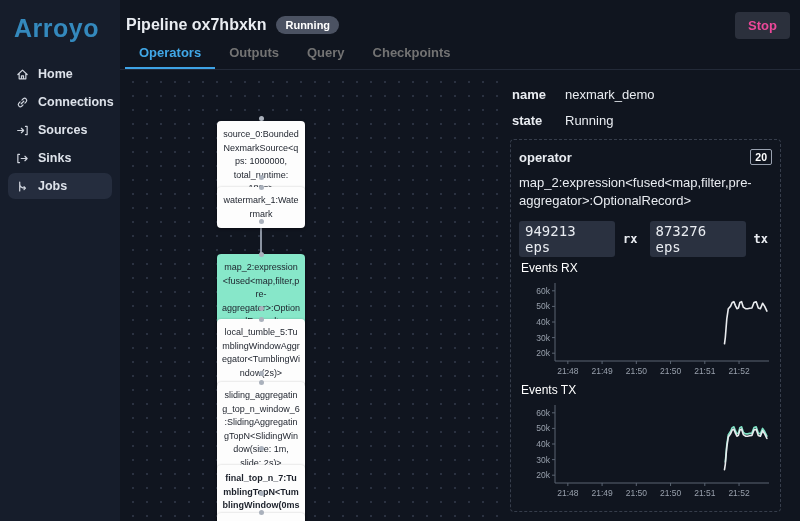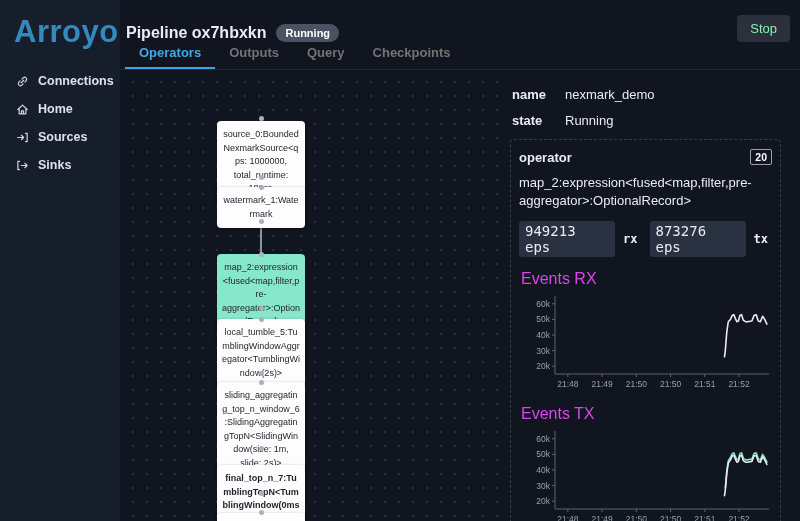--- a/index.html
+++ b/index.html
@@ -2,39 +2,39 @@
 <html><head>
 <meta charset="utf-8">
 <style>
   * { margin:0; padding:0; box-sizing:border-box; }
   html,body { width:800px; height:521px; overflow:hidden; background:#10151f;
               font-family:"Liberation Sans", sans-serif; color:#e9ecf1; }
 
   
   .sidebar { position:absolute; left:0; top:0; width:120px; height:521px;
              background:#161d2b; z-index:5; }
-  .logo { padding:14px 0 0 14px; font-size:31px; font-weight:bold;
+  .logo { padding:14px 0 0 14px; font-size:25px; font-weight:bold;
           letter-spacing:0.5px; color:#3489bd; }
   .nav { margin-top:18px; }
   .nav-item { display:flex; align-items:center; gap:9px; height:26px;
               margin:2px 8px; padding:0 8px; border-radius:7px;
               font-size:12.5px; font-weight:600; color:#dde2ea; cursor:pointer; }
   .nav-item.active { background:#252d3e; }
   .nav-item svg { width:13px; height:13px; stroke:#cfd4dd; stroke-width:1.3;
                   fill:none; stroke-linecap:round; stroke-linejoin:round; flex:0 0 auto; }
 
   
   .main { position:absolute; left:120px; top:0; width:680px; height:521px; }
-  .header { display:flex; align-items:flex-end; height:42px; padding:8px 10px 0 6px; }
+  .header { display:flex; align-items:center; height:42px; padding:8px 10px 0 6px; }
   .page-title { font-size:16px; font-weight:600; }
   .status-pill { margin-left:10px; background:#4b5262; color:#fff; font-size:11px;
                  font-weight:bold; padding:3px 9px; border-radius:10px; }
   .spacer { flex:1; }
-  .stop-btn { background:#2b303c; color:#86efac; border:none; border-radius:4px;
-              font-size:13px; font-weight:400; padding:6px 13px; cursor:pointer;
+  .stop-btn { background:#2b303c; color:#ec4899; border:none; border-radius:4px;
+              font-size:13px; font-weight:700; padding:6px 13px; cursor:pointer;
               font-family:inherit; }
 
   
   .tabs { display:flex; padding-left:5px; border-bottom:1px solid #232a38;
           height:28px; }
   .tab { font-size:13px; font-weight:600; color:#737373; padding:3px 14px 8px 14px;
          cursor:pointer; border-bottom:2px solid transparent; }
   .tab.active { color:#41a8e8; border-bottom-color:#3ea3e6; }
 
   
@@ -62,52 +62,58 @@
   .card-title { font-size:13px; font-weight:bold; }
   .count-badge { margin-left:auto; border:1px solid #9aa2b0; border-radius:2px;
                  font-size:10.5px; font-weight:bold; padding:1px 4px; color:#fff; }
   .op-desc { font-size:13px; line-height:1.4; margin-top:9px; overflow-wrap:anywhere;
              width:258px; }
   .eps-row { display:flex; align-items:center; gap:8px; margin-top:11px; }
   .eps-badge { background:#2a3140; border-radius:3px; padding:2px 6px;
                font-family:"DejaVu Sans Mono", monospace; font-size:14px; }
   .eps-dir { font-family:"DejaVu Sans Mono", monospace; font-size:12px;
              font-weight:bold; margin-right:4px; }
-  .chart-title { font-size:16px; color:#d946ef; margin:13px 0 2px 2px; }
+  .chart-title { font-size:12px; color:#ffffff; margin:4px 0 2px 2px; }
   .chart-svg { display:block; }
 </style>
 </head>
 <body>
 
 <div class="sidebar">
   <div class="logo">Arroyo</div>
   <div class="nav">
     <div class="nav-item">
       <svg viewBox="0 0 14 14">
+        <path d="M2 7 L7 2.3 L12 7 M3.4 5.8 V11.6 H10.6 V5.8 M5.9 11.6 V8.4 h2.2 v3.2"></path>
+      </svg>
+      <span>Home</span>
+    </div>
+    <div class="nav-item">
+      <svg viewBox="0 0 14 14">
         <path d="M5.6 8.4 L8.4 5.6 M4.4 6.4 L2.9 7.9 a2.3 2.3 0 0 0 3.2 3.2 L7.6 9.6 M9.6 7.6 l1.5 -1.5 a2.3 2.3 0 0 0 -3.2 -3.2 L6.4 4.4"></path>
       </svg>
       <span>Connections</span>
     </div>
     <div class="nav-item">
       <svg viewBox="0 0 14 14">
-        <path d="M2 7 L7 2.3 L12 7 M3.4 5.8 V11.6 H10.6 V5.8 M5.9 11.6 V8.4 h2.2 v3.2"></path>
-      </svg>
-      <span>Home</span>
-    </div>
-    <div class="nav-item">
-      <svg viewBox="0 0 14 14">
         <path d="M1.8 7 h6.4 M5.8 4.6 L8.2 7 L5.8 9.4 M10.2 2.6 h1.8 v8.8 h-1.8"></path>
       </svg>
       <span>Sources</span>
     </div>
     <div class="nav-item">
       <svg viewBox="0 0 14 14">
         <path d="M3.8 2.6 H2 v8.8 h1.8 M5.6 7 h6.4 M9.6 4.6 L12 7 L9.6 9.4"></path>
       </svg>
       <span>Sinks</span>
+    </div>
+    <div class="nav-item active">
+      <svg viewBox="0 0 14 14">
+        <path d="M4 2.2 v9.6 M4 4.4 c0 3.4 2.2 4.4 6 4.4 M8.6 7.2 L10.2 8.8 L8.6 10.4"></path>
+      </svg>
+      <span>Jobs</span>
     </div>
   </div>
 </div>
 
 <div class="main">
   <div class="header">
     <span class="page-title">Pipeline ox7hbxkn</span>
     <span class="status-pill">Running</span>
     <span class="spacer"></span>
     <button class="stop-btn">Stop</button>

